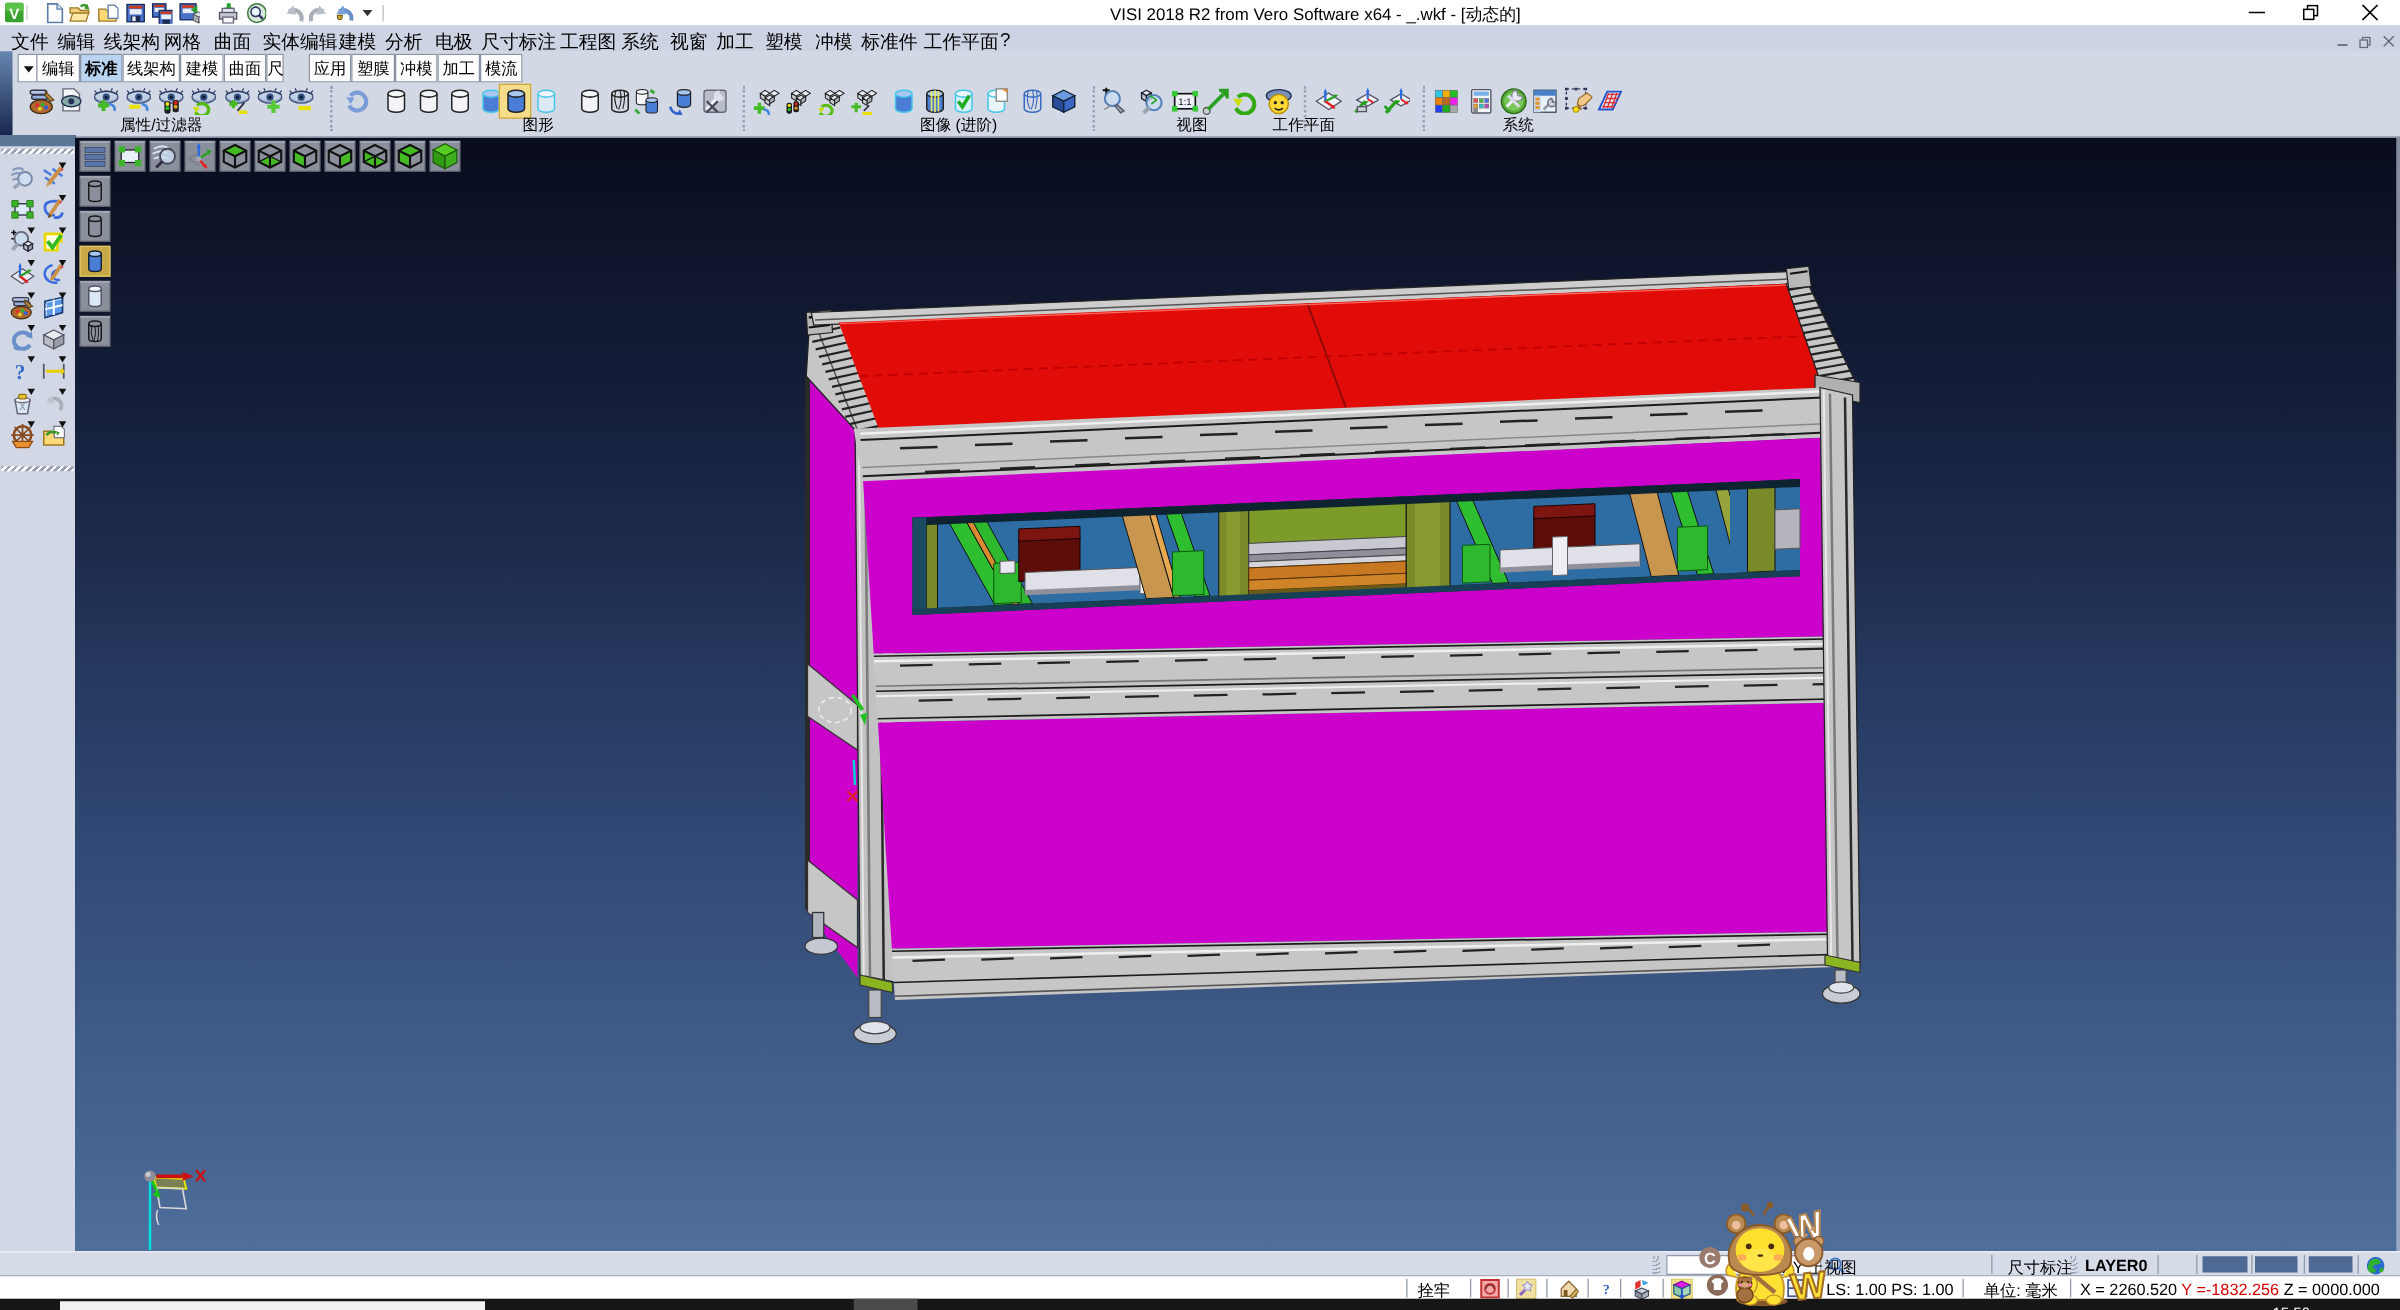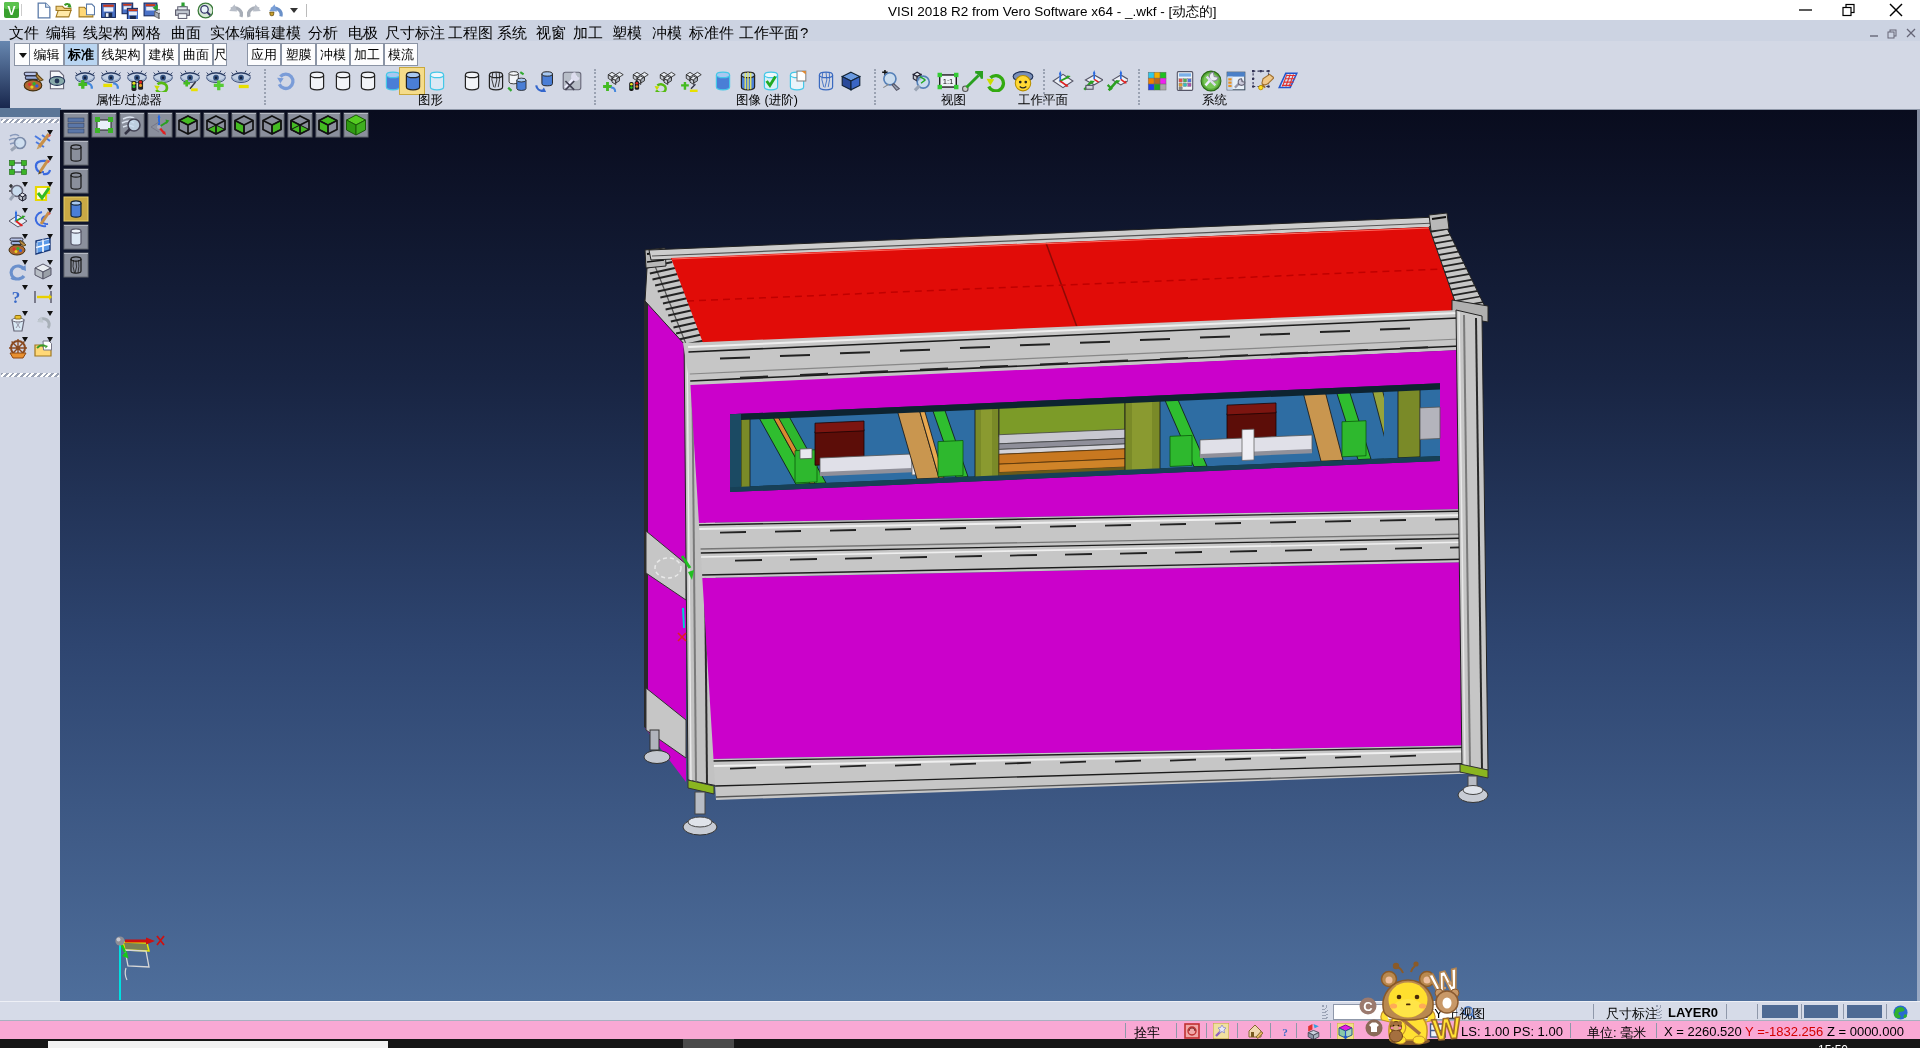--- a/index.html
+++ b/index.html
@@ -12,21 +12,21 @@
 .tab.sel{background:#b9d5f1;font-weight:bold}
 #toolrow{position:absolute;left:0;top:66px;width:1920px;height:44px;background:#d3d8e5;border-bottom:1px solid #8e97a8}
 .glabel{position:absolute;top:92px;font-size:12.5px;color:#000;white-space:nowrap}
 .gsep{position:absolute;top:69px;height:36px;width:1px;border-left:2px dotted #9aa2b2}
 #leftstrip{position:absolute;left:0;top:41px;width:10px;height:69px;background:linear-gradient(#6787b0,#16244a)}
 #dock{position:absolute;left:0;top:110px;width:60px;height:891px;background:#d2d7e5}
 #dockband{position:absolute;left:0;top:108px;width:61px;height:9px;background:#5b7697}
 .grip{position:absolute;left:1px;width:58px;height:4px;background:repeating-linear-gradient(-45deg,#ffffff 0 2px,#9aa2b4 2px 4px)}
 #viewport{position:absolute;left:60px;top:110px;width:1860px;height:891px}
 #statusbar1{position:absolute;left:0;top:1001px;width:1920px;height:19px;background:#d6dbe8;border-top:1px solid #eef0f6;font-size:13px}
-#statusbar2{position:absolute;left:0;top:1020px;width:1920px;height:19px;background:#f9a8d4;border-top:1px solid #a8b0c0;font-size:13px}
+#statusbar2{position:absolute;left:0;top:1020px;width:1920px;height:19px;background:#ffffff;border-top:1px solid #a8b0c0;font-size:13px}
 #taskbar{position:absolute;left:0;top:1039px;width:1920px;height:9px;background:#161616}
 .s1t,.s2t{position:absolute;top:3px;color:#000;white-space:nowrap}
 .vsep{position:absolute;top:2px;height:15px;width:1px;background:#8f98aa}
 .prect{position:absolute;top:3px;height:13px;background:#4e6a94}
 .dgrip{position:absolute;top:3px;width:6px;height:14px;background:repeating-radial-gradient(circle at 1px 1px,#9aa2b4 0 1px,transparent 1px 3px)}
 </style></head><body>
 <div id="titlebar">
 <svg class="abs" style="left:4px;top:2px" width="15" height="16" viewBox="0 0 15 16">
       <rect width="15" height="16" rx="2" fill="#3aa12f"></rect>
       <rect width="15" height="7" rx="2" fill="#5cc24e"></rect>

